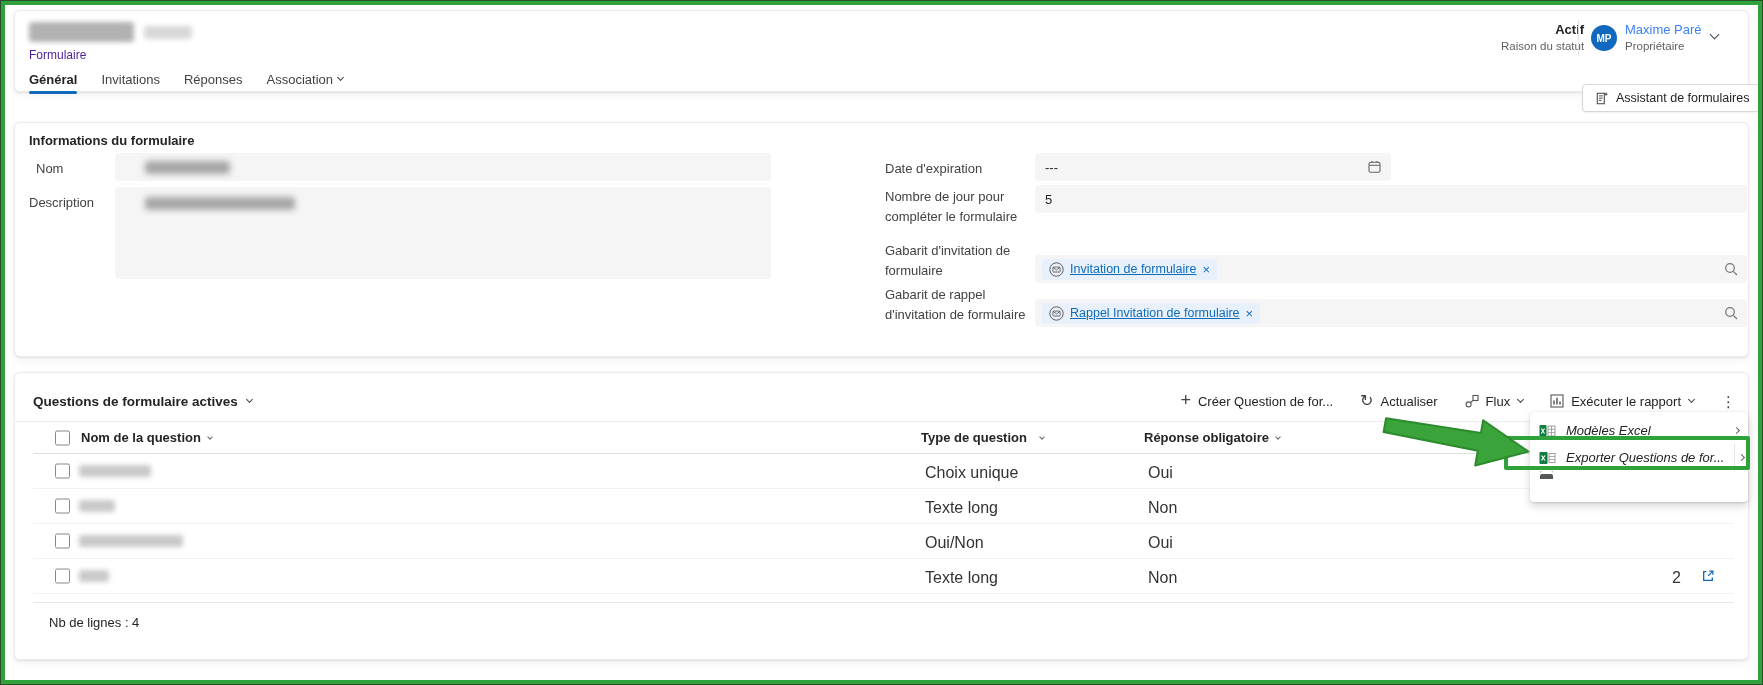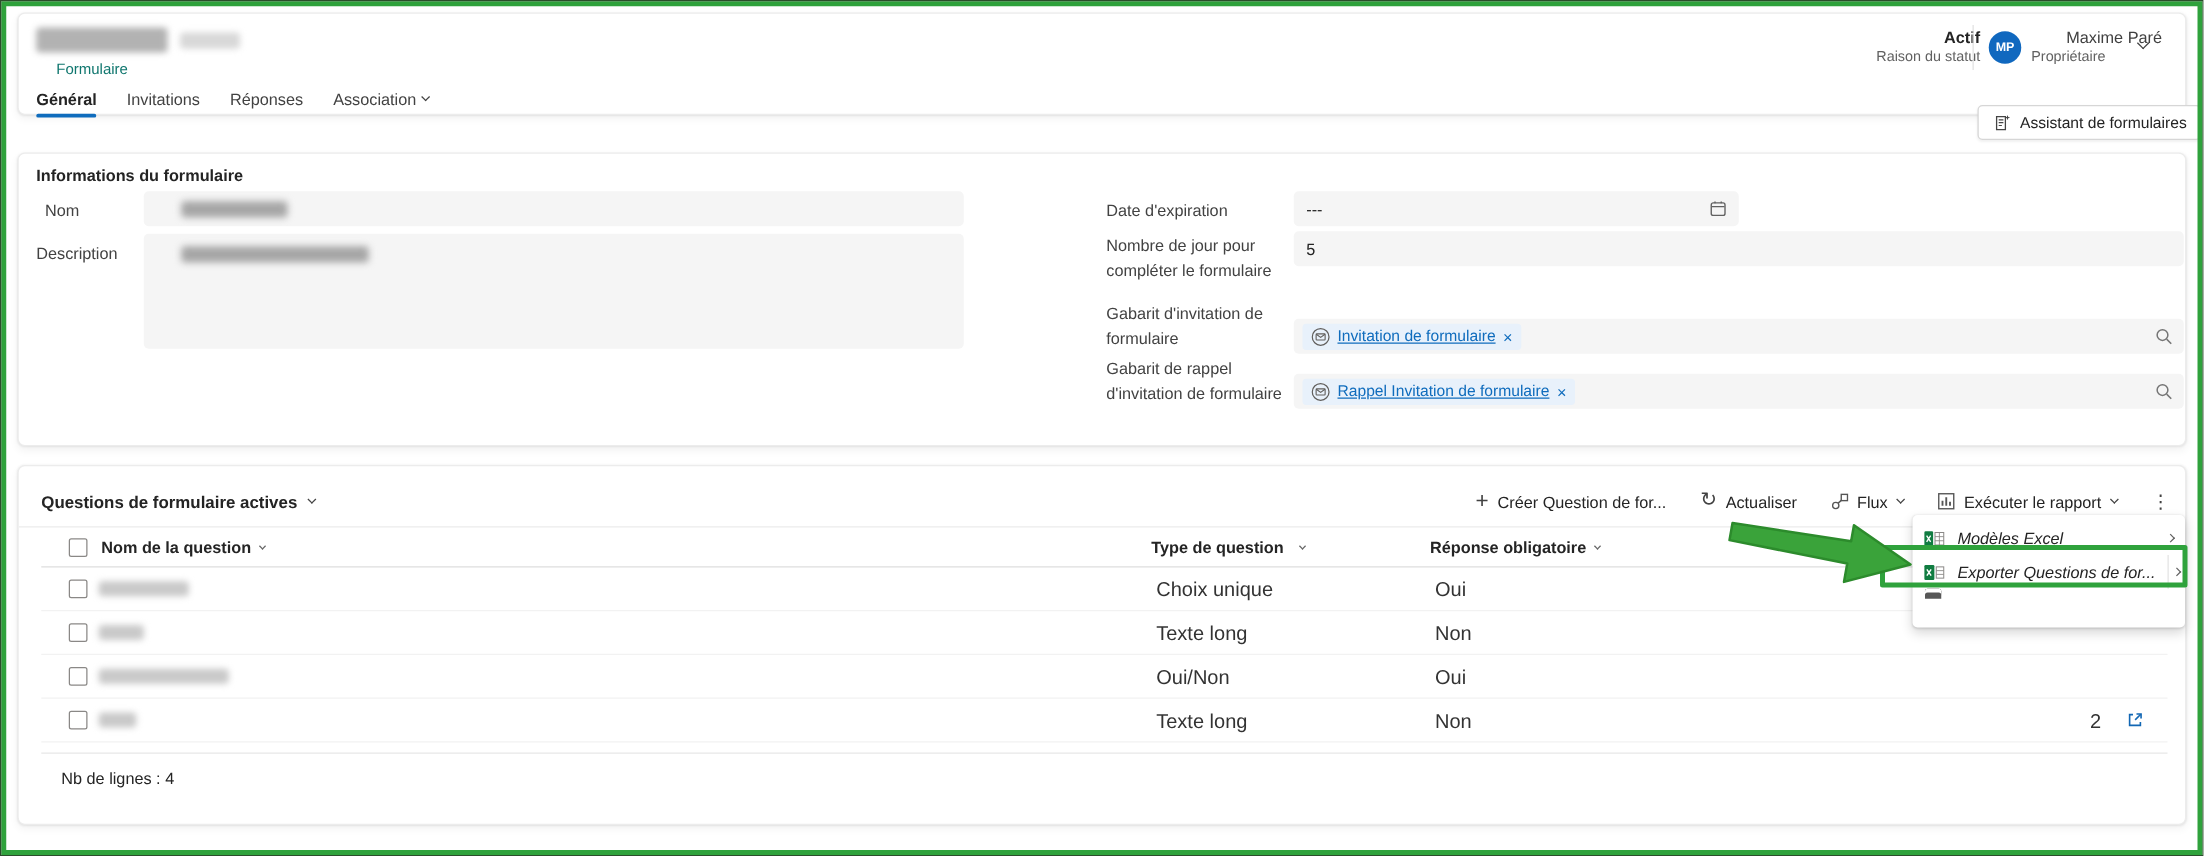--- a/index.html
+++ b/index.html
@@ -9,34 +9,34 @@
   .border-green { position:absolute; inset:1px; border:4px solid #2fa23c; z-index:200; pointer-events:none; }
 
   .card { position:absolute; background:#fff; border:1px solid #ececec; border-radius:6px;
           box-shadow:0 0.6px 1.8px rgba(0,0,0,.08), 0 3.2px 7.2px rgba(0,0,0,.05); }
 
   
   .header-card { left:14px; top:10px; width:1735px; height:82px; }
   .redact { filter:blur(2.5px); border-radius:3px; position:absolute; }
   .title-blur1 { left:14px; top:11px; width:105px; height:20px; background:#b2b2b2; }
   .title-blur2 { left:129px; top:15px; width:48px; height:13px; background:#d8d8d8; }
-  .entity-label { position:absolute; left:14px; top:37px; font-size:12px; color:#0f766e;margin-left:16px; }
+  .entity-label { position:absolute; left:14px; top:37px; font-size:12px; color:#4c1d95; }
   .tabs { position:absolute; left:14px; top:57px; display:flex; gap:24px; align-items:center; height:22px; }
   .tab { position:relative; font-size:13px; color:#424242; cursor:pointer; display:flex; align-items:center; gap:5px; }
   .tab.active { font-weight:bold; color:#242424; }
   .tab.active::after { content:''; position:absolute; left:0; right:0; bottom:-7px; height:3px; background:#0f6cbd; border-radius:2px; }
   .hdr-status { position:absolute; left:1486px; top:11px; }
   .status-val { font-size:13px; font-weight:bold; color:#242424;text-align:right; }
   .status-cap { font-size:11.5px; color:#616161; margin-top:3px; }
   .hdr-divider { position:absolute; left:1563px; top:9px; width:1px; height:36px; background:#e1e1e1; }
   .avatar { position:absolute; left:1576px; top:14px; width:26px; height:26px; border-radius:50%;
             background:#1068bf; color:#fff; font-size:10px; font-weight:bold;
             display:flex; align-items:center; justify-content:center; }
   .owner { position:absolute; left:1610px; top:11px; }
-  .owner-name { font-size:13px; color:#404040;margin-left:28px; }
+  .owner-name { font-size:13px; color:#3b82f6; }
   .owner-cap { font-size:11.5px; color:#616161; margin-top:3px; }
   .owner-chv { position:absolute; left:1696px; top:23px; color:#424242; }
 
   
   .chv { display:inline-block; width:7px; height:7px; border-right:1.5px solid currentColor; border-bottom:1.5px solid currentColor; }
   .chv.down { transform:rotate(45deg); margin-top:-3px; }
   .chv.right { transform:rotate(-45deg); }
   .chv.sm { width:5px; height:5px; border-width:1.3px; }
   .chv.xs { width:4px; height:4px; border-width:1.2px; }
 

